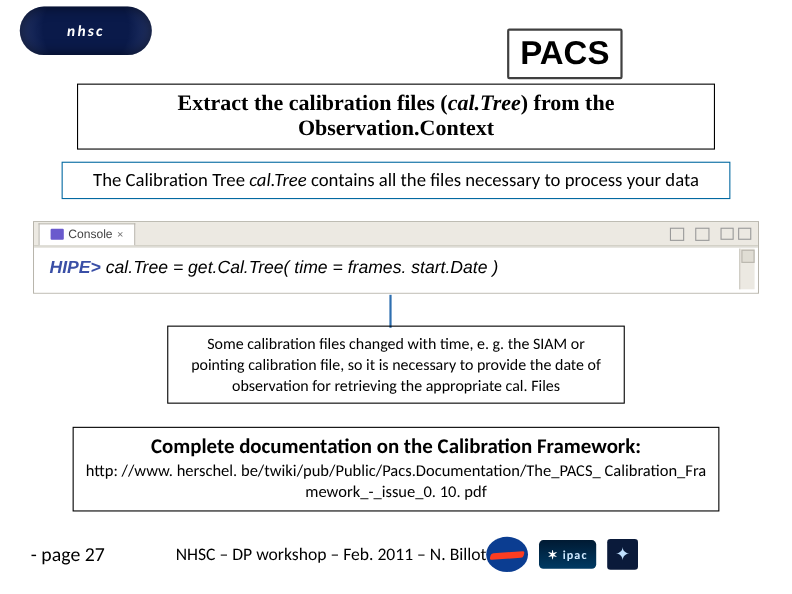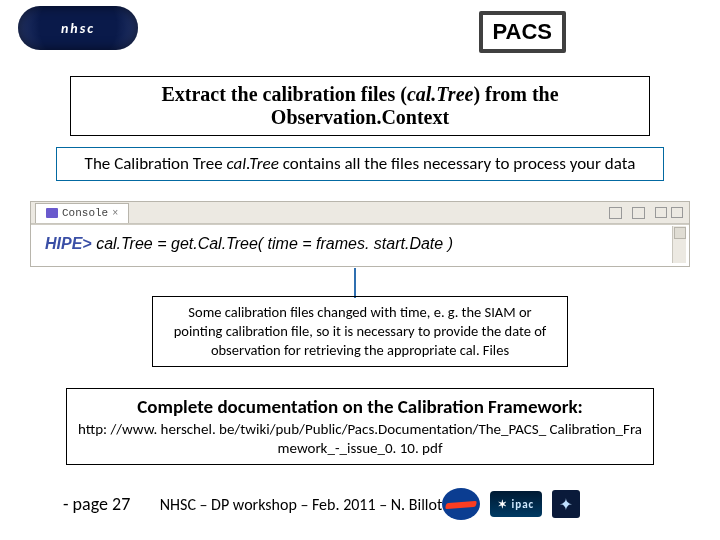--- a/index.html
+++ b/index.html
@@ -3,37 +3,37 @@
 <meta charset="utf-8">
 <style>
   * { margin: 0; padding: 0; box-sizing: border-box; }
   html, body { width: 720px; height: 540px; font-family: Calibri, Arial, sans-serif; background: #fff; color: #000; }
   .slide { position: relative; width: 602px; height: 540px; }
 
   
   .nhsc-logo { position: absolute; top: 6px; left: 18px; width: 120px; height: 44px; border-radius: 22px; background: radial-gradient(circle at 50% 45%, #0a1a4a 0%, #0a1a4a 60%, #2a3b6f 100%); display: flex; align-items: center; justify-content: center; box-shadow: inset 0 0 12px rgba(0,0,0,.6); }
   .nhsc-logo span { color: #fff; font-weight: 700; font-size: 14px; letter-spacing: 2px; font-style: italic; }
 
-  .pacs-badge { position: absolute; top: 11px; right: 36px; padding: 4px 10px; font-weight: 900; font-size: 22px; font-family: Arial, sans-serif; border: 4px solid #404040; background: #fff; border-radius: 2px; }
+  .pacs-badge { position: absolute; top: 26px; right: 36px; padding: 4px 10px; font-weight: 900; font-size: 30px; font-family: Arial, sans-serif; border: 2px solid #404040; background: #fff; border-radius: 2px; }
   .puzzle { position: absolute; top: 4px; right: 28px; width: 90px; height: 38px; z-index: -1; }
   .puzzle div { position: absolute; width: 22px; height: 22px; border-radius: 3px; opacity: .9; }
   .pz1 { background:#d9534f; left:8px; top:8px; }
   .pz2 { background:#5cb85c; left:30px; top:6px; }
   .pz3 { background:#5bc0de; left:48px; top:12px; }
   .pz4 { background:#aa66cc; left:28px; top:20px; }
 
   
   .title-box { position: absolute; top: 76px; left: 70px; width: 580px; border: 1.5px solid #000; padding: 6px 10px; text-align: center; font-size: 20px; font-weight: 700; font-family: Liberation Serif, serif; }
   .title-box .ital { font-style: italic; }
 
   .desc-box { position: absolute; top: 147px; left: 56px; width: 608px; border: 1px solid #0369a1; padding: 5px 8px 6px; text-align: center; font-size: 17px; }
 
   
   .console-panel { position: absolute; top: 201px; left: 30px; width: 660px; height: 66px; background: linear-gradient(#ece9e2, #e6e3da); border: 1px solid #b8b5ac; box-shadow: 0 0 0 1px #fff inset; }
-  .console-tabs { height: 22px; display: flex; align-items: center; background: #ece9e2; border-bottom: 1px solid #c9c6bd; font-size: 11px; color: #444; font-family: Liberation Mono, monospace; }
+  .console-tabs { height: 22px; display: flex; align-items: center; background: #ece9e2; border-bottom: 1px solid #c9c6bd; font-size: 11px; color: #444; font-family: Liberation Sans, sans-serif; }
   .tab { display: flex; align-items: center; gap: 4px; padding: 2px 10px; background: #fff; border: 1px solid #b8b5ac; border-bottom: none; margin-left: 4px; height: 20px; }
   .tab .x { font-size: 10px; color: #777; cursor: pointer; }
   .tab-icon { width: 12px; height: 10px; background: #6a5acd; border-radius: 1px; display: inline-block; }
   .console-tools { margin-left: auto; display: flex; align-items: center; gap: 10px; padding-right: 6px; color: #666; }
   .tool-icon { width: 13px; height: 12px; border: 1px solid #999; display: inline-block; position: relative; }
   .minmax { display:flex; gap:4px; }
   .mm { width:12px; height:11px; border:1px solid #999; display:inline-block; }
   .console-body { background: #fff; height: 42px; border-top: 1px solid #d0cdC4; padding: 10px 14px; font-family: Arial, sans-serif; font-size: 16px; white-space: nowrap; font-style: italic; }
   .hipe-prompt { color: #3a4fa6; font-weight: 700; }
   .scrollbar { position:absolute; right:3px; top:24px; bottom:3px; width:14px; background:#ece9e2; border-left:1px solid #c9c6bd; }
@@ -44,21 +44,21 @@
 
   
   .note-box { position: absolute; top: 296px; left: 152px; width: 416px; border: 1px solid #000; padding: 6px 10px; text-align: center; font-size: 14.5px; line-height: 1.3; }
 
   
   .doc-box { position: absolute; top: 388px; left: 66px; width: 588px; border: 1px solid #000; padding: 6px 10px; text-align: center; }
   .doc-title { font-weight: 700; font-size: 19px; }
   .doc-url { font-size: 15px; word-break: break-all; line-height: 1.25; margin-top: 2px; }
 
   
-  .footer { position: absolute; bottom: 20px; left: 0; width: 100%; display: flex; align-items: center; font-size: 18px; padding-left: 35px; }
+  .footer { position: absolute; bottom: 20px; left: 0; width: 100%; display: flex; align-items: center; font-size: 18px; }
   .page-num { margin-left: 28px; }
   .footer-title { position: absolute; left: 50%; transform: translateX(-50%); font-size: 16px; }
   .footer-logos { margin-left: auto; margin-right: 22px; display: flex; gap: 10px; align-items: center; justify-content: space-between; }
   .logo { width: 38px; height: 32px; border-radius: 50%; }
   .nasa { background: radial-gradient(circle, #0b3d91 60%, #0b3d91 100%); position:relative; }
   .nasa::after{content:""; position:absolute; left:4px; right:4px; top:14px; height:6px; background:#fc3d21; transform:skewX(-18deg) rotate(-4deg); border-radius:2px;}
   .ipac { width:52px; height:26px; background:linear-gradient(#001a33,#003a63); border-radius:4px; display:flex; align-items:center; justify-content:center; color:#cfe9ff; font-size:11px; font-weight:700; letter-spacing:1px; }
   .ipac span::before{content:"✶ "; color:#fff;}
   .star { width:28px; height:28px; background:#0a1a3a; border-radius:3px; display:flex; align-items:center; justify-content:center; color:#bfe0ff; font-size:16px; }
 </style>

